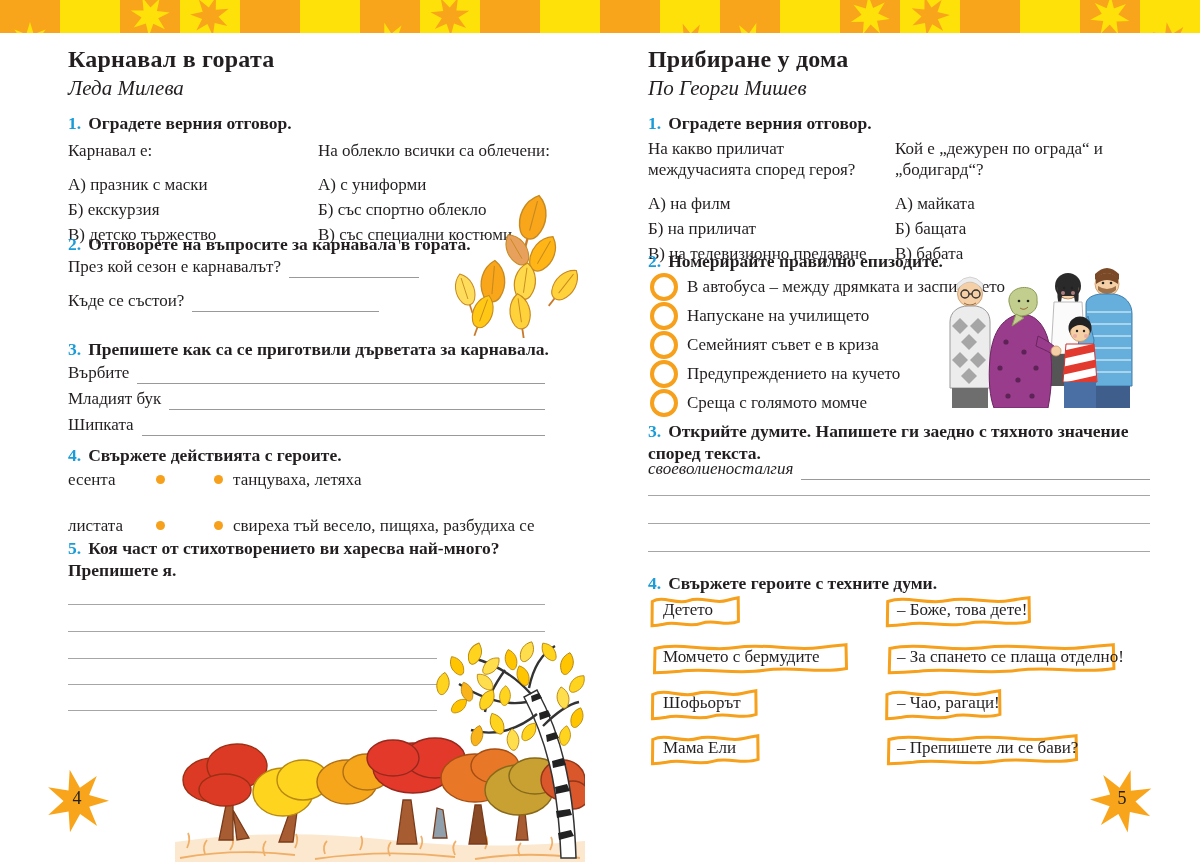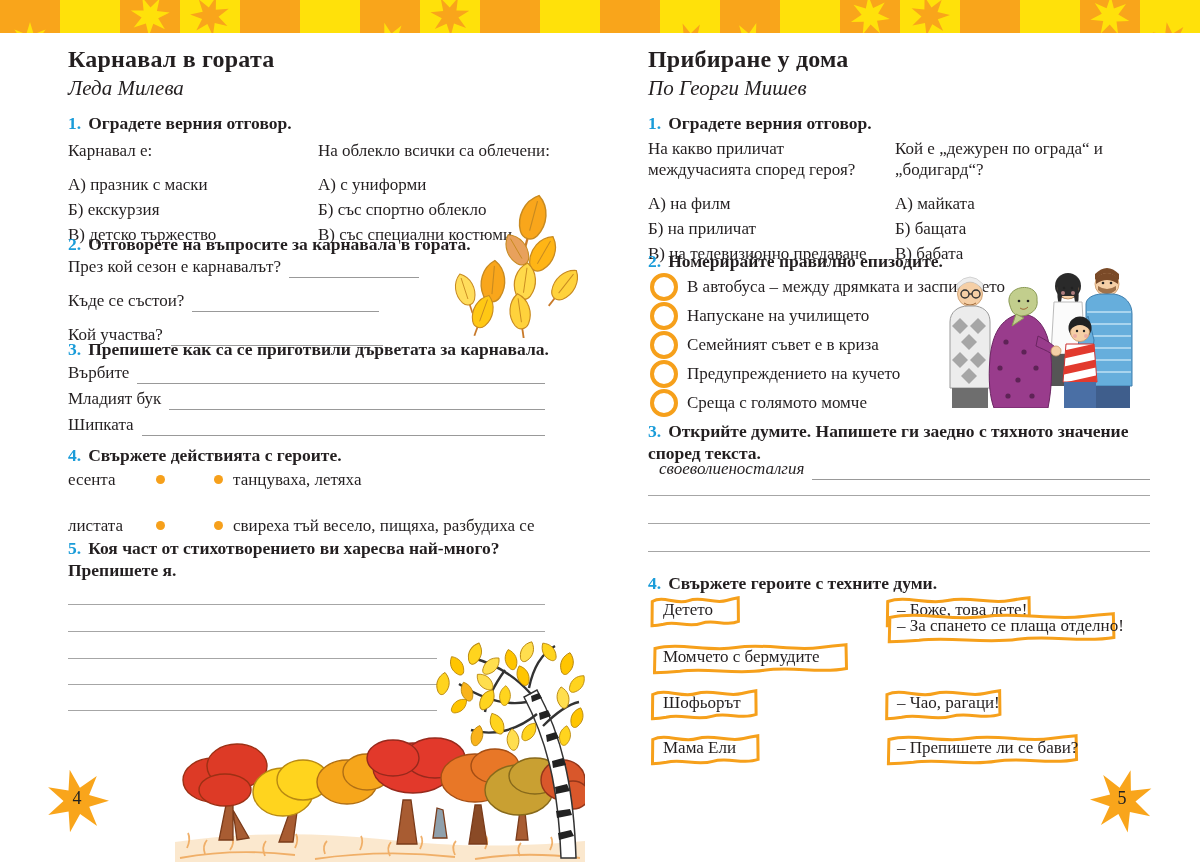--- a/index.html
+++ b/index.html
@@ -32,21 +32,21 @@
   .crow{position:absolute;display:flex;align-items:center;font-size:17px;height:29px;}
   .ring{width:20px;height:20px;border:4px solid #F6A01B;border-radius:50%;flex:none;margin-right:9px;background:#fff;}
   
   .wbox{position:absolute;height:38px;}
   .wbox svg{position:absolute;left:0;top:0;width:100%;height:100%;}
   .wtxt{position:absolute;left:13px;top:8px;font-size:17px;white-space:nowrap;}
   
   .pstar{position:absolute;width:66px;height:66px;}
   .pstar svg{position:absolute;left:0;top:0;}
   .pnum{position:absolute;left:0;top:20px;width:66px;text-align:center;font-size:18px;color:#222;}
-  .ital{font-style:italic;margin-left:11px;}
+  .ital{font-style:italic;}
   .illus{position:absolute;}
 </style>
 </head>
 <body>
 
 <div class="sheet">
 
   <div class="banner" id="banner">
       <div class="bsq" style="background: rgb(249, 165, 27);">
         <svg width="60" height="33">
@@ -138,24 +138,20 @@
   <div class="thead" style="left:68px;top:233px">
     <span class="tnum">2.</span><span>Отговорете на въпросите за карнавала в гората.</span>
   </div>
   <div class="qrow" style="left:68px;top:256px">
     <span class="qtext">През кой сезон е карнавалът?</span>
       <span class="ln" style="width:130px"></span>
   </div>
   <div class="qrow" style="left:68px;top:290px">
     <span class="qtext">Къде се състои?</span>
       <span class="ln" style="width:187px"></span>
-  </div>
-  <div class="qrow" style="left:68px;top:324px">
-    <span class="qtext">Кой участва?</span>
-      <span class="ln" style="width:212px"></span>
   </div>
 
   <svg class="illus" style="left:425px;top:190px" width="160" height="148" viewBox="0 0 160 148">
     <defs>
       <g id="leafA">
         <path d="M0 11 L0 23" stroke="#C87A2A" stroke-width="1.6" fill="none"></path>
         <path d="M0 -16 C 9 -10, 11 2, 6 11 C 3 16, -3 16, -6 11 C -11 2, -9 -10, 0 -16 Z" stroke="#C88A20" stroke-width="1"></path>
         <path d="M0 -12 L0 9" stroke="#C88A20" stroke-width=".8" fill="none"></path>
       </g>
     </defs>
@@ -504,21 +500,21 @@
         <path class="wavy" d="M5 10 C 30 3, 58 14, 86 9 C 114 4, 142 13, 170 9 C 180 7.5, 190 6.5, 196 6 L 196.5 31 C 170 37, 142 28, 114 33 C 86 38, 58 30, 30 34 C 21 35, 12 35.5, 4.5 35.5 Z" fill="#ffffff" stroke="#F6A01B" stroke-width="3" vector-effect="non-scaling-stroke"></path>
       </svg>
     <span class="wtxt">Мама Ели</span>
   </div>
   <div class="wbox" style="left:884px;top:592px;width:148px">
     <svg viewBox="0 0 200 40" preserveAspectRatio="none">
         <path class="wavy" d="M5 10 C 30 3, 58 14, 86 9 C 114 4, 142 13, 170 9 C 180 7.5, 190 6.5, 196 6 L 196.5 31 C 170 37, 142 28, 114 33 C 86 38, 58 30, 30 34 C 21 35, 12 35.5, 4.5 35.5 Z" fill="#ffffff" stroke="#F6A01B" stroke-width="3" vector-effect="non-scaling-stroke"></path>
       </svg>
     <span class="wtxt">– Боже, това дете!</span>
   </div>
-  <div class="wbox" style="left:884px;top:608px;width:234px">
+  <div class="wbox" style="left:884px;top:639px;width:234px">
     <svg viewBox="0 0 200 40" preserveAspectRatio="none">
         <path class="wavy" d="M5 10 C 30 3, 58 14, 86 9 C 114 4, 142 13, 170 9 C 180 7.5, 190 6.5, 196 6 L 196.5 31 C 170 37, 142 28, 114 33 C 86 38, 58 30, 30 34 C 21 35, 12 35.5, 4.5 35.5 Z" fill="#ffffff" stroke="#F6A01B" stroke-width="3" vector-effect="non-scaling-stroke"></path>
       </svg>
     <span class="wtxt">– За спането се плаща отделно!</span>
   </div>
   <div class="wbox" style="left:884px;top:685px;width:118px">
     <svg viewBox="0 0 200 40" preserveAspectRatio="none">
         <path class="wavy" d="M5 10 C 30 3, 58 14, 86 9 C 114 4, 142 13, 170 9 C 180 7.5, 190 6.5, 196 6 L 196.5 31 C 170 37, 142 28, 114 33 C 86 38, 58 30, 30 34 C 21 35, 12 35.5, 4.5 35.5 Z" fill="#ffffff" stroke="#F6A01B" stroke-width="3" vector-effect="non-scaling-stroke"></path>
       </svg>
     <span class="wtxt">– Чао, рагаци!</span>

